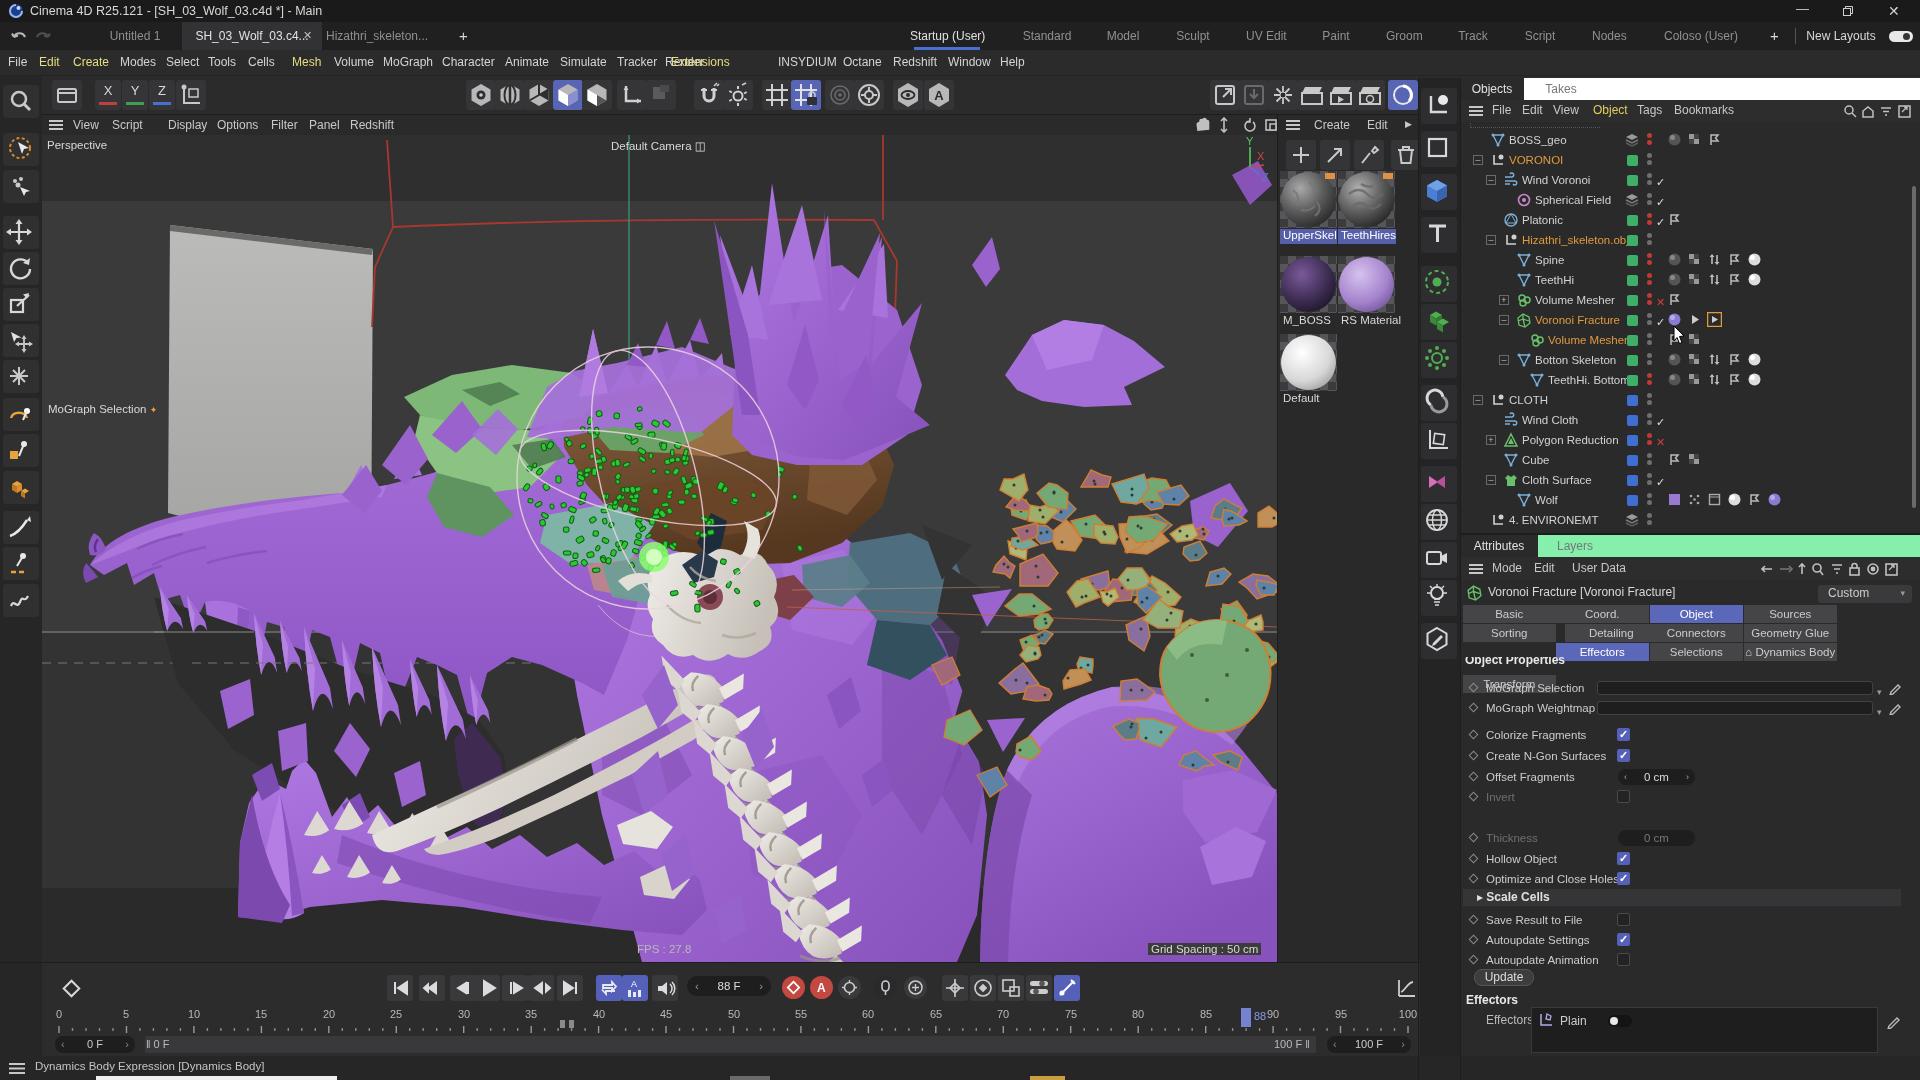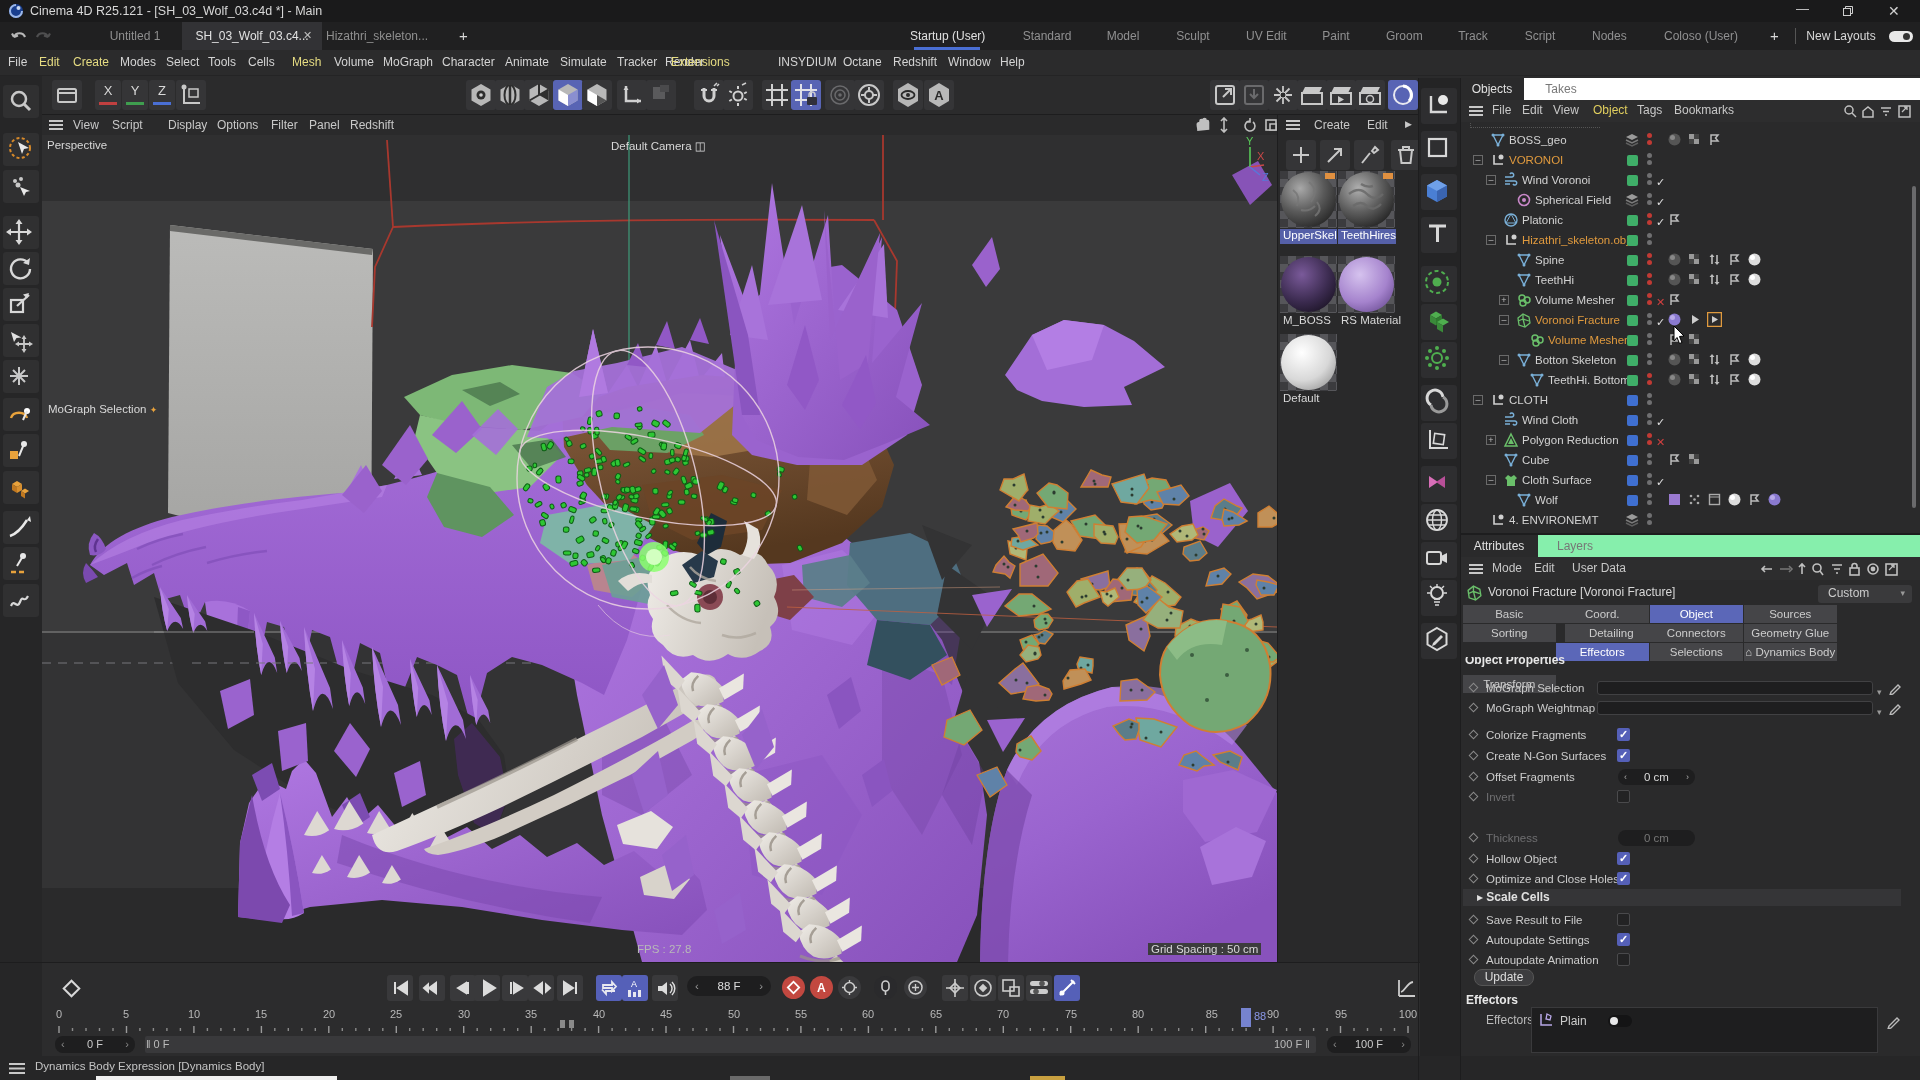--- a/index.html
+++ b/index.html
@@ -1998,21 +1998,21 @@
 <div class="abs" style="left:477px;top:2px;width:24px;text-align:center;">35</div>
 <div class="abs" style="left:545px;top:2px;width:24px;text-align:center;">40</div>
 <div class="abs" style="left:612px;top:2px;width:24px;text-align:center;">45</div>
 <div class="abs" style="left:680px;top:2px;width:24px;text-align:center;">50</div>
 <div class="abs" style="left:747px;top:2px;width:24px;text-align:center;">55</div>
 <div class="abs" style="left:814px;top:2px;width:24px;text-align:center;">60</div>
 <div class="abs" style="left:882px;top:2px;width:24px;text-align:center;">65</div>
 <div class="abs" style="left:949px;top:2px;width:24px;text-align:center;">70</div>
 <div class="abs" style="left:1017px;top:2px;width:24px;text-align:center;">75</div>
 <div class="abs" style="left:1084px;top:2px;width:24px;text-align:center;">80</div>
-<div class="abs" style="left:1152px;top:2px;width:24px;text-align:right;">85</div>
+<div class="abs" style="left:1152px;top:2px;width:24px;text-align:center;">85</div>
 <div class="abs" style="left:1219px;top:2px;width:24px;text-align:center;">90</div>
 <div class="abs" style="left:1287px;top:2px;width:24px;text-align:center;">95</div>
 <div class="abs" style="left:1354px;top:2px;width:24px;text-align:center;">100</div>
 </div>
 <svg class="abs" style="left:0;top:64px" width="1378" height="12">
         <rect x="16.3" y="0" width="1.4" height="7" fill="#9a9a9a"></rect>
         <rect x="29.8" y="2" width="1.4" height="3" fill="#8a8a8a"></rect>
         <rect x="43.3" y="2" width="1.4" height="3" fill="#8a8a8a"></rect>
         <rect x="56.8" y="2" width="1.4" height="3" fill="#8a8a8a"></rect>
         <rect x="70.3" y="2" width="1.4" height="3" fill="#8a8a8a"></rect>

